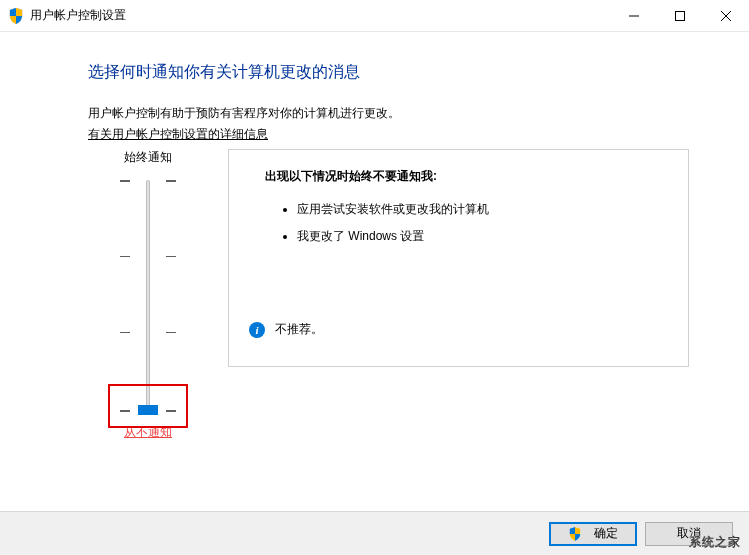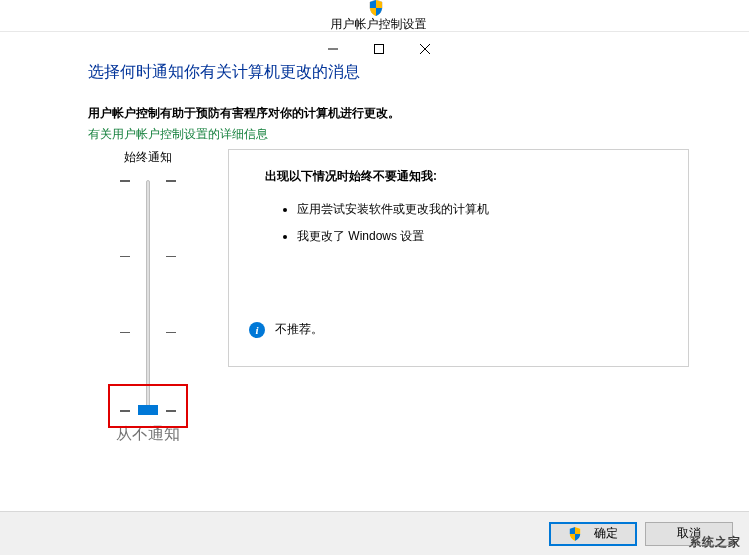--- a/index.html
+++ b/index.html
@@ -1,34 +1,34 @@
 <!DOCTYPE html>
 <html><head>
 <meta charset="utf-8">
 <style>
   * { box-sizing: border-box; margin: 0; padding: 0; }
   body { font-family: "Microsoft YaHei", "Segoe UI", sans-serif; font-size: 12px; background: #fff; width: 749px; height: 555px; overflow: hidden; position: relative; }
   
-  .titlebar { height: 32px; display: flex; align-items: center; padding-left: 8px; border-bottom: 1px solid #e8e8e8; flex-direction: column; }
+  .titlebar { height: 32px; display: flex; align-items: center; padding-left: 8px; border-bottom: 1px solid #e8e8e8; }
   .titlebar .shield { width: 16px; height: 16px; margin-right: 6px; flex-shrink: 0; }
   .titlebar .title { font-size: 12px; color: #000; flex: 1; }
   .win-controls { display: flex; height: 100%; }
   .win-btn { width: 46px; height: 32px; display: flex; align-items: center; justify-content: center; color: #000; }
   .win-btn svg { width: 10px; height: 10px; }
   
   .content { padding: 30px 60px 0 88px; }
   .heading { color: #003399; font-size: 16px; font-weight: normal; margin-bottom: 22px; }
-  .desc { font-size: 12px; color: #000; margin-bottom: 4px; font-weight: bold; }
-  .link { color: #15803d; cursor: pointer; margin-top: 38px; }
+  .desc { font-size: 12px; color: #000; margin-bottom: 4px; }
+  .link { color: #000000; text-decoration: underline; cursor: pointer; margin-top: 38px; }
   
   .main-area { display: flex; margin-top: 6px; }
   
   .slider-col { width: 120px; text-align: center; }
   .slider-label { font-size: 12px; color: #000; margin-bottom: 14px; }
-  .slider-label-bottom { font-size: 16px; color: #737373; margin-top: 14px; }
+  .slider-label-bottom { font-size: 12px; color: #ef4444; margin-top: 14px; text-decoration: underline; }
   .slider-wrap { height: 230px; display: flex; justify-content: center; position: relative; }
   .slider-track { width: 4px; height: 100%; background: linear-gradient(to right, #d0d0d0, #f0f0f0, #d0d0d0); border: 1px solid #bfbfbf; border-radius: 2px; position: relative; }
   .tick-row { position: absolute; left: 50%; transform: translateX(-50%); width: 56px; display: flex; justify-content: space-between; }
   .tick { width: 10px; height: 1.5px; background: #606060; }
   .slider-thumb { position: absolute; left: 50%; transform: translate(-50%, -50%); width: 20px; height: 10px; background: #0078d7; }
   .highlight-box { position: absolute; border: 2px solid #e00000; width: 80px; height: 44px; left: 50%; transform: translateX(-50%); }
   
   .info-box { flex: 1; border: 1px solid #d0d0d0; padding: 18px 36px; margin-left: 20px; height: 218px; position: relative; }
   .info-title { font-size: 12px; font-weight: bold; margin-bottom: 16px; }
   .info-list { list-style: disc; padding-left: 32px; }

